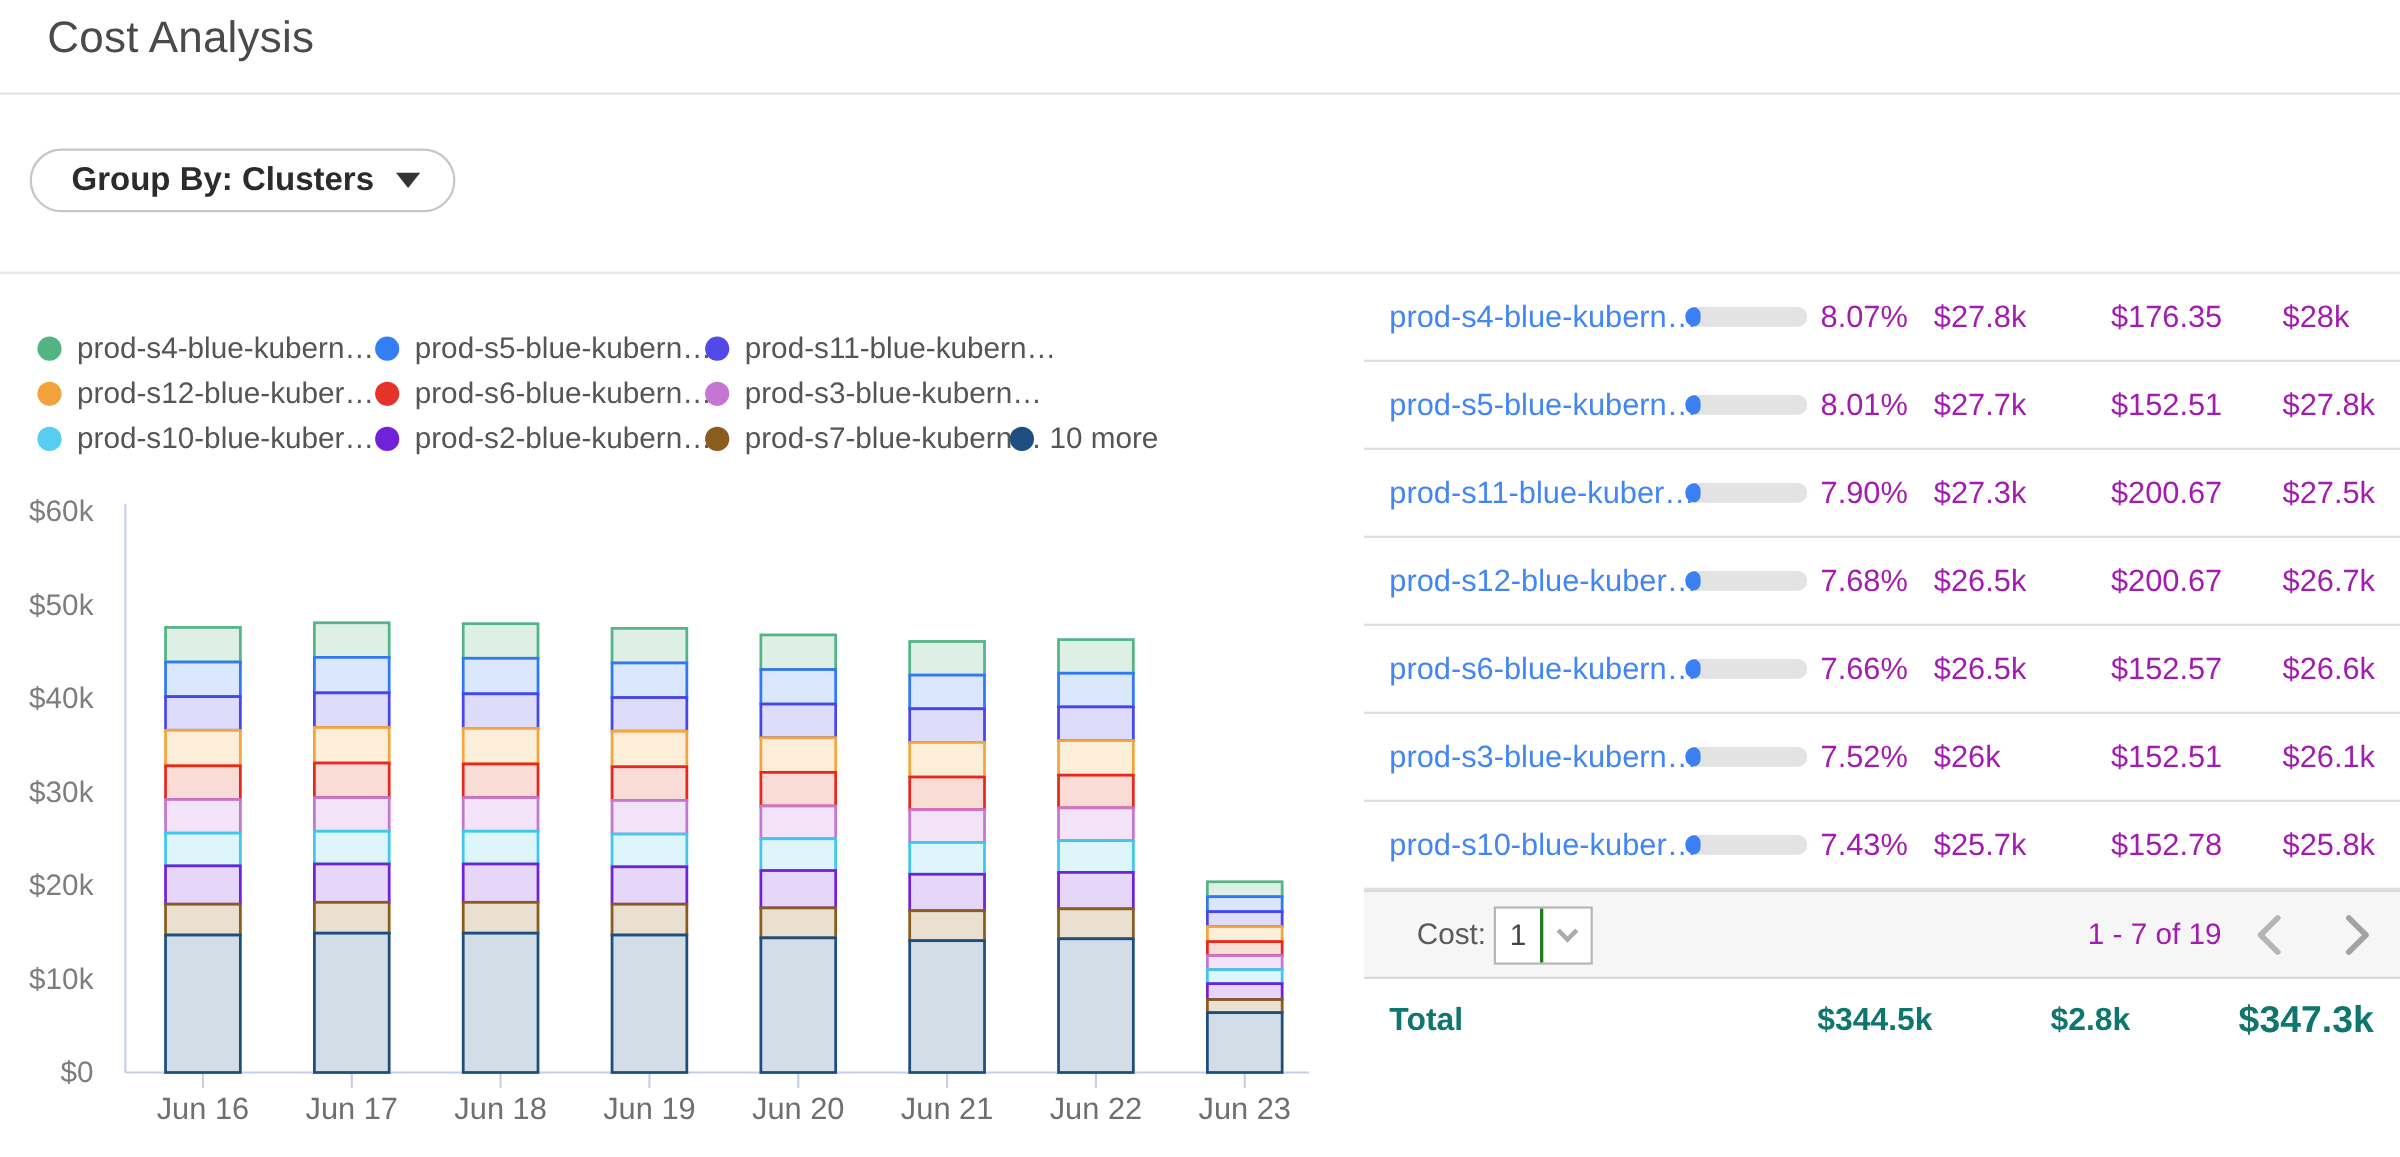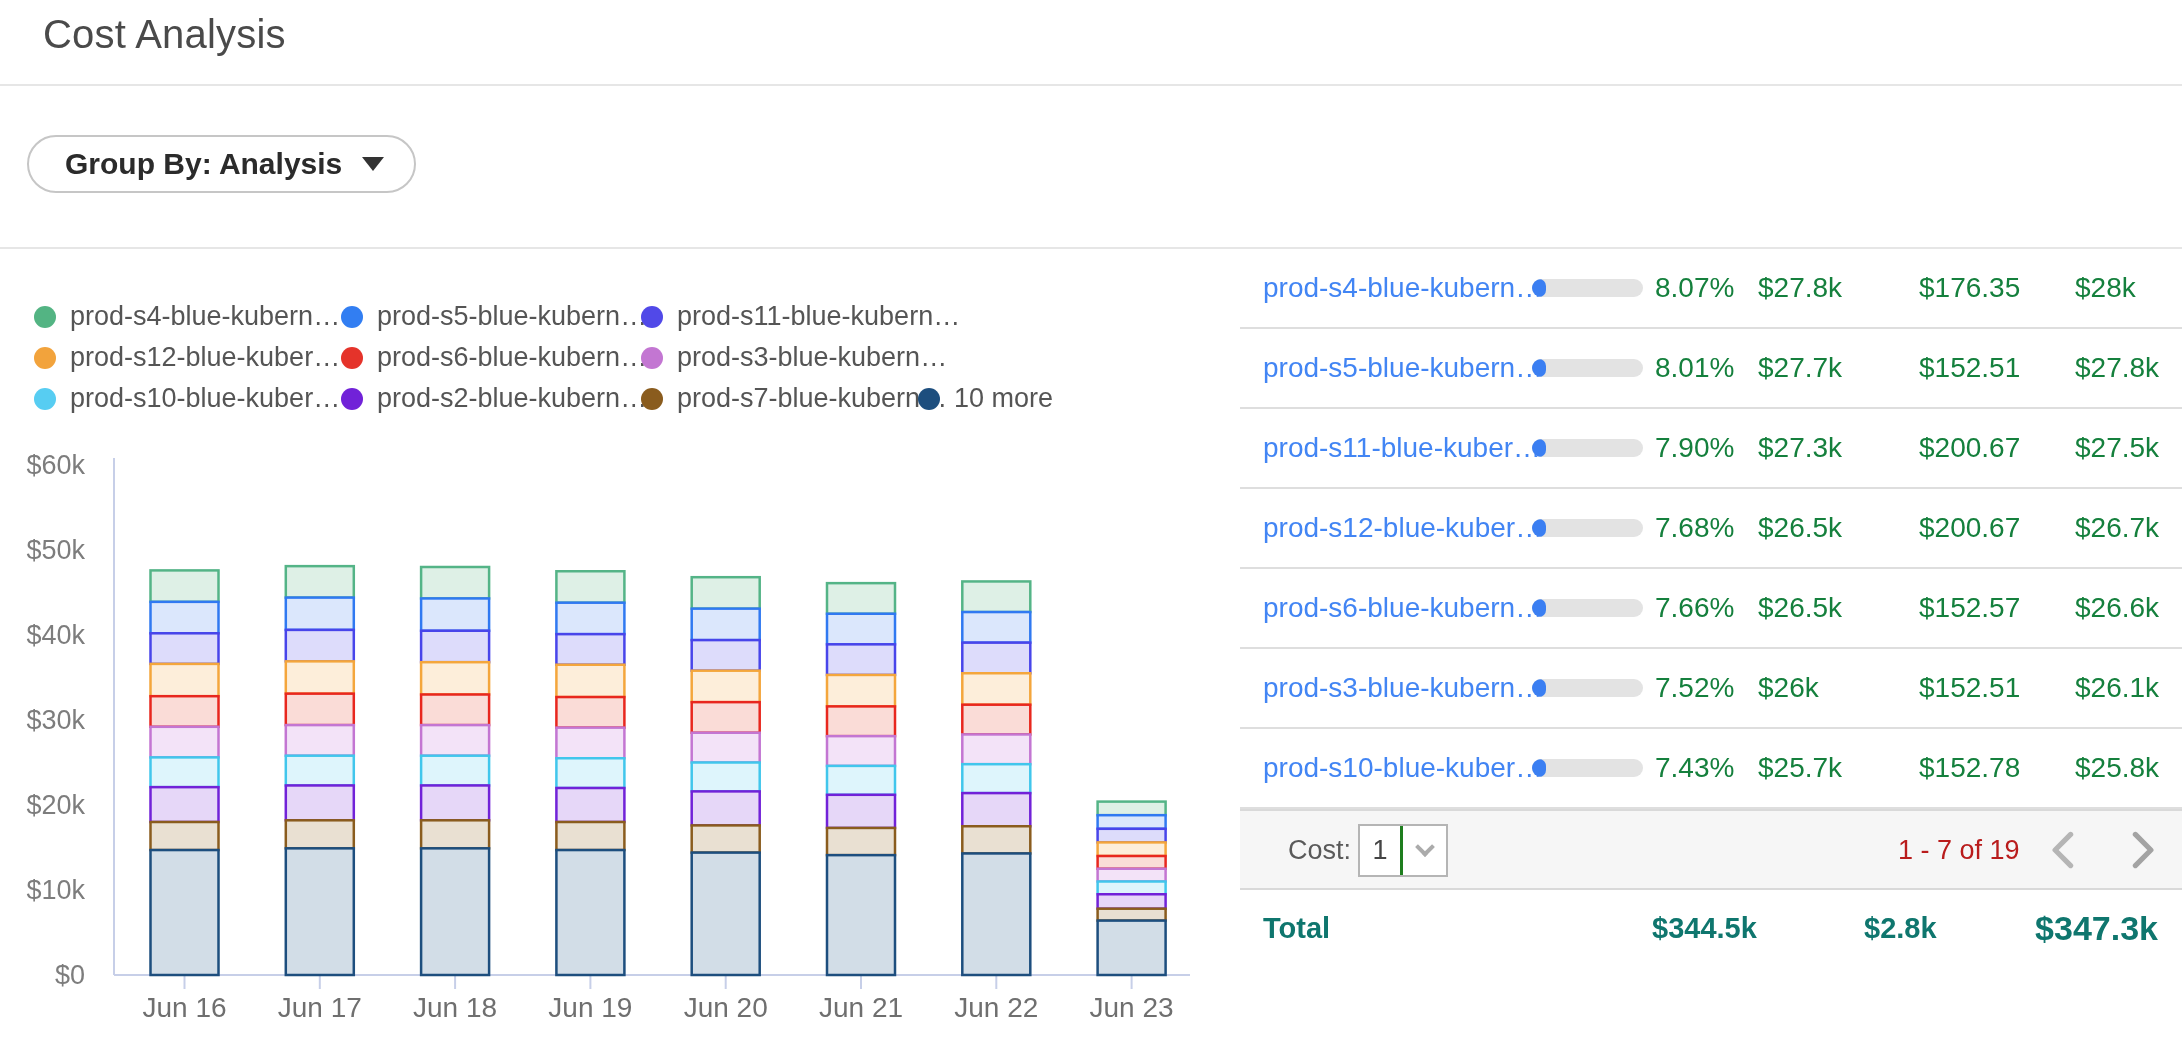--- a/index.html
+++ b/index.html
@@ -28,41 +28,41 @@
   .legend-label { margin-left:14px; font-size:27px; color:#555; white-space:nowrap; }
 
   
   #chart { position:absolute; left:0; top:420px; }
 
   
   .table-panel { position:absolute; left:1240px; top:249px; width:942px; height:803px; }
   .thead { position:relative; height:85px; border-bottom:2px solid #d8d8d8; }
   .th { position:absolute; top:50%; transform:translateY(-50%); font-size:28px; font-weight:700; color:#3c3c3c; white-space:nowrap; }
   .trow { position:relative; height:80px; border-bottom:2px solid #dedede; }
-  .td { position:absolute; top:50%; transform:translateY(-50%); font-size:28px; color:#15803d; white-space:nowrap; }
+  .td { position:absolute; top:50%; transform:translateY(-50%); font-size:28px; color:#a21caf; white-space:nowrap; }
   .cluster-link { color:#4285f4; cursor:pointer; }
   .pct-track { position:absolute; top:50%; transform:translateY(-50%); width:111px; height:18px; border-radius:9px; background:#e3e3e3; overflow:hidden; }
   .pct-fill { position:absolute; left:0; top:0; bottom:0; border-radius:9px; background:#3b7ff2; }
 
   .col-name    { left:23px; }
   .col-bar     { left:292px; }
   .col-pct     { left:415px; }
   .col-compute { left:518px; }
   .col-storage { left:679px; }
   .col-spend   { left:835px; }
 
   
   .pagination { position:relative; height:81px; background:#f6f6f6; border-top:2px solid #d9d9d9; border-bottom:2px solid #d9d9d9; }
   .page-label { position:absolute; left:48px; top:50%; transform:translateY(-50%); font-size:27px; color:#5a5a5a; }
   .page-select { position:absolute; left:118px; top:13px; width:90px; height:53px; background:#fff; border:2px solid #b5b5b5; display:flex; cursor:pointer; }
   .page-select .val { width:40px; display:flex; align-items:center; justify-content:center; font-size:27px; color:#444; }
   .page-select .green-line { width:3px; background:#1e7e1e; }
   .page-select .chev { flex:1; display:flex; align-items:center; justify-content:center; }
   .chev-down { width:14px; height:14px; border-right:4px solid #ababab; border-bottom:4px solid #ababab; transform:rotate(45deg); margin-top:-7px; }
-  .range-label { position:absolute; left:658px; top:50%; transform:translateY(-50%); font-size:27px; color:#b91c1c; }
+  .range-label { position:absolute; left:658px; top:50%; transform:translateY(-50%); font-size:27px; color:#a21caf; }
   .pg-btn { position:absolute; top:50%; transform:translateY(-50%); width:44px; height:44px; display:flex; align-items:center; justify-content:center; cursor:pointer; }
   .pg-prev { left:800px; }
   .pg-next { left:882px; }
 
   
   .total-row { position:relative; height:75px; }
   .tot { position:absolute; top:50%; transform:translateY(-50%); font-size:29px; font-weight:700; color:#0f766e; white-space:nowrap; }
   .tot-label { left:23px; }
   .tot-compute { left:412px; }
   .tot-storage { left:624px; }
@@ -71,21 +71,21 @@
 </head>
 <body>
 
 <div class="page">
 
   <div class="page-title">Cost Analysis</div>
   <div class="divider divider-1"></div>
 
   <div class="filters">
     <div class="pill">
-      <span class="pill-label">Group By: Analysis</span>
+      <span class="pill-label">Group By: Clusters</span>
       <span class="icon-gap"></span>
       <span class="caret-down"></span>
     </div>
   </div>
 
   <div class="divider divider-2"></div>
 
   <div class="legend" id="legend">
       <div class="legend-row">
         <div class="legend-item" style="left: 0px;">

